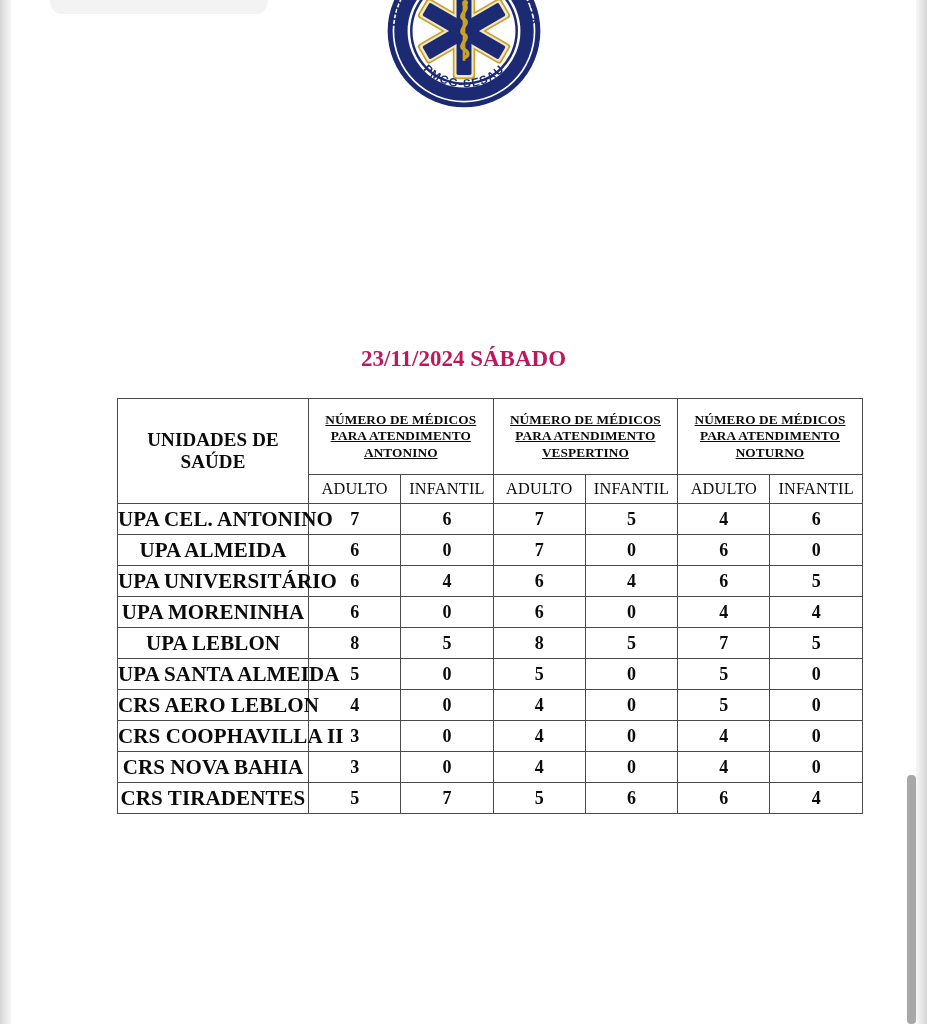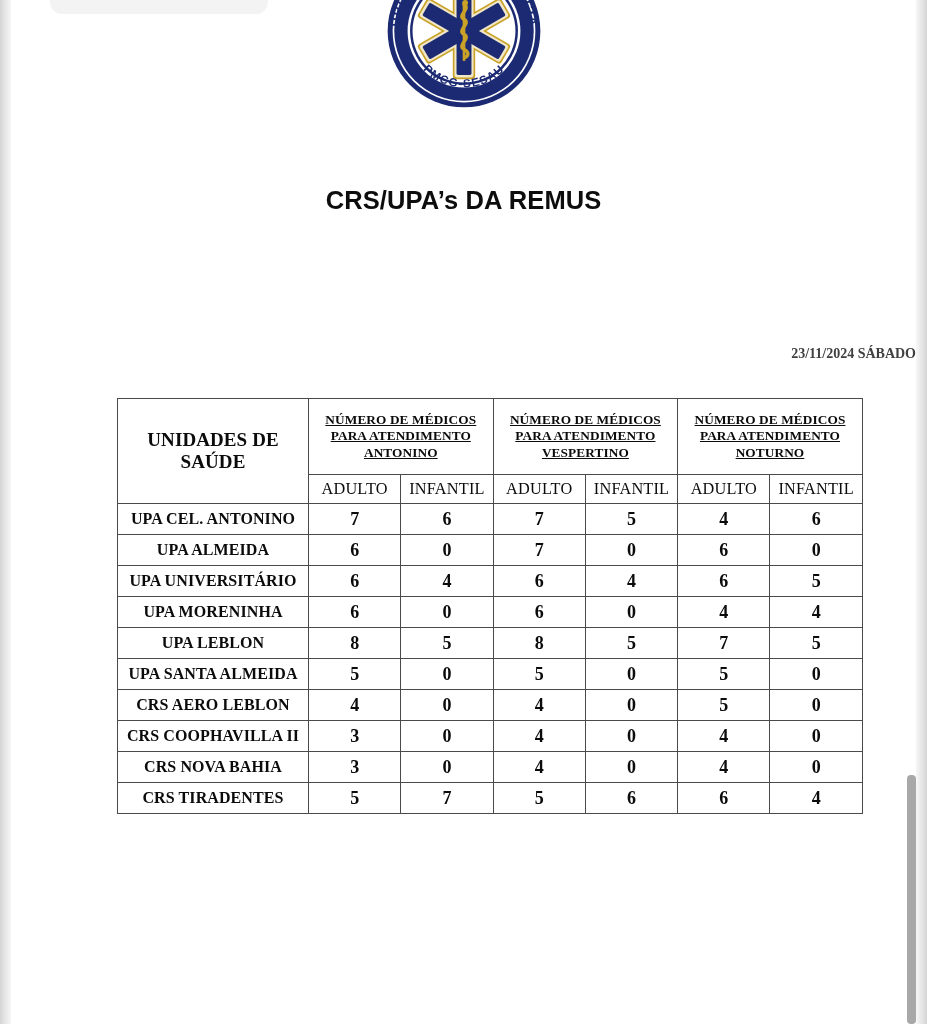--- a/index.html
+++ b/index.html
@@ -101,25 +101,25 @@
     letter-spacing: 0.1px;
     color: #0d0d0d;
   }
   .doc-title .line2 { display: block; }
 
   .doc-date {
     position: absolute;
     left: 0;
     right: 0;
     top: 346px;
-    text-align: right;
+    text-align: center;
     font-family: "Liberation Serif", "DejaVu Serif", serif;
     font-weight: bold;
-    font-size: 14px;
-    color: #404040;
+    font-size: 23px;
+    color: #be185d;
   }
 
   
   #data-table {
     position: absolute;
     left: 106px;
     top: 398px;
     width: 745px;
     border-collapse: collapse;
     table-layout: fixed;
@@ -147,21 +147,21 @@
     font-weight: bold;
     letter-spacing: 0.1px;
   }
   #data-table th.sub-head {
     font-size: 16.3px;
     font-weight: normal;
     height: 28px;
     letter-spacing: 0.2px;
   }
   #data-table td.unit-name {
-    font-size: 16px;
+    font-size: 21px;
     font-weight: bold;
     height: 30px;
     letter-spacing: 0.1px;
     white-space: nowrap;
     text-align: center;
   }
   #data-table td.num {
     font-size: 18px;
     font-weight: bold;
     height: 30px;
@@ -217,21 +217,20 @@
             <textPath href="#arcTop" startOffset="50%" text-anchor="middle">URGÊNCIA E EMERGÊNCIA</textPath>
           </text>
           <text font-family="Liberation Sans, sans-serif" font-size="14" font-weight="bold" fill="#1b2a73" letter-spacing="1.6">
             <textPath href="#arcBot" startOffset="50%" text-anchor="middle">PMCG-SESAU</textPath>
           </text>
         </svg>
       </div>
     </div>
 
     <div class="doc-title">
-      <span class="line2">CRS/UPA’s DA REMUS</span>
     </div>
 
     <div class="doc-date">23/11/2024 SÁBADO</div>
 
     <table id="data-table">
       <colgroup>
         <col class="c-unit">
           <col class="c-num">
           <col class="c-num">
           <col class="c-num">

